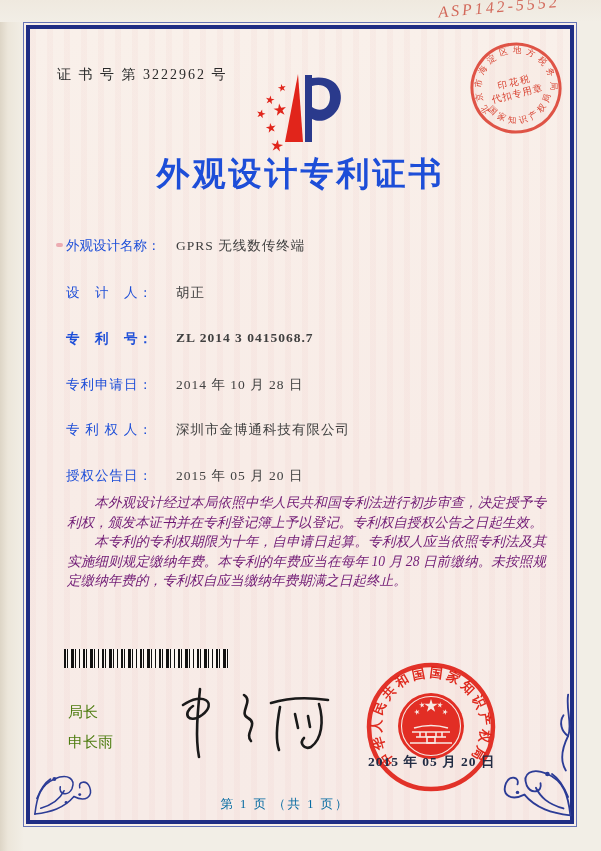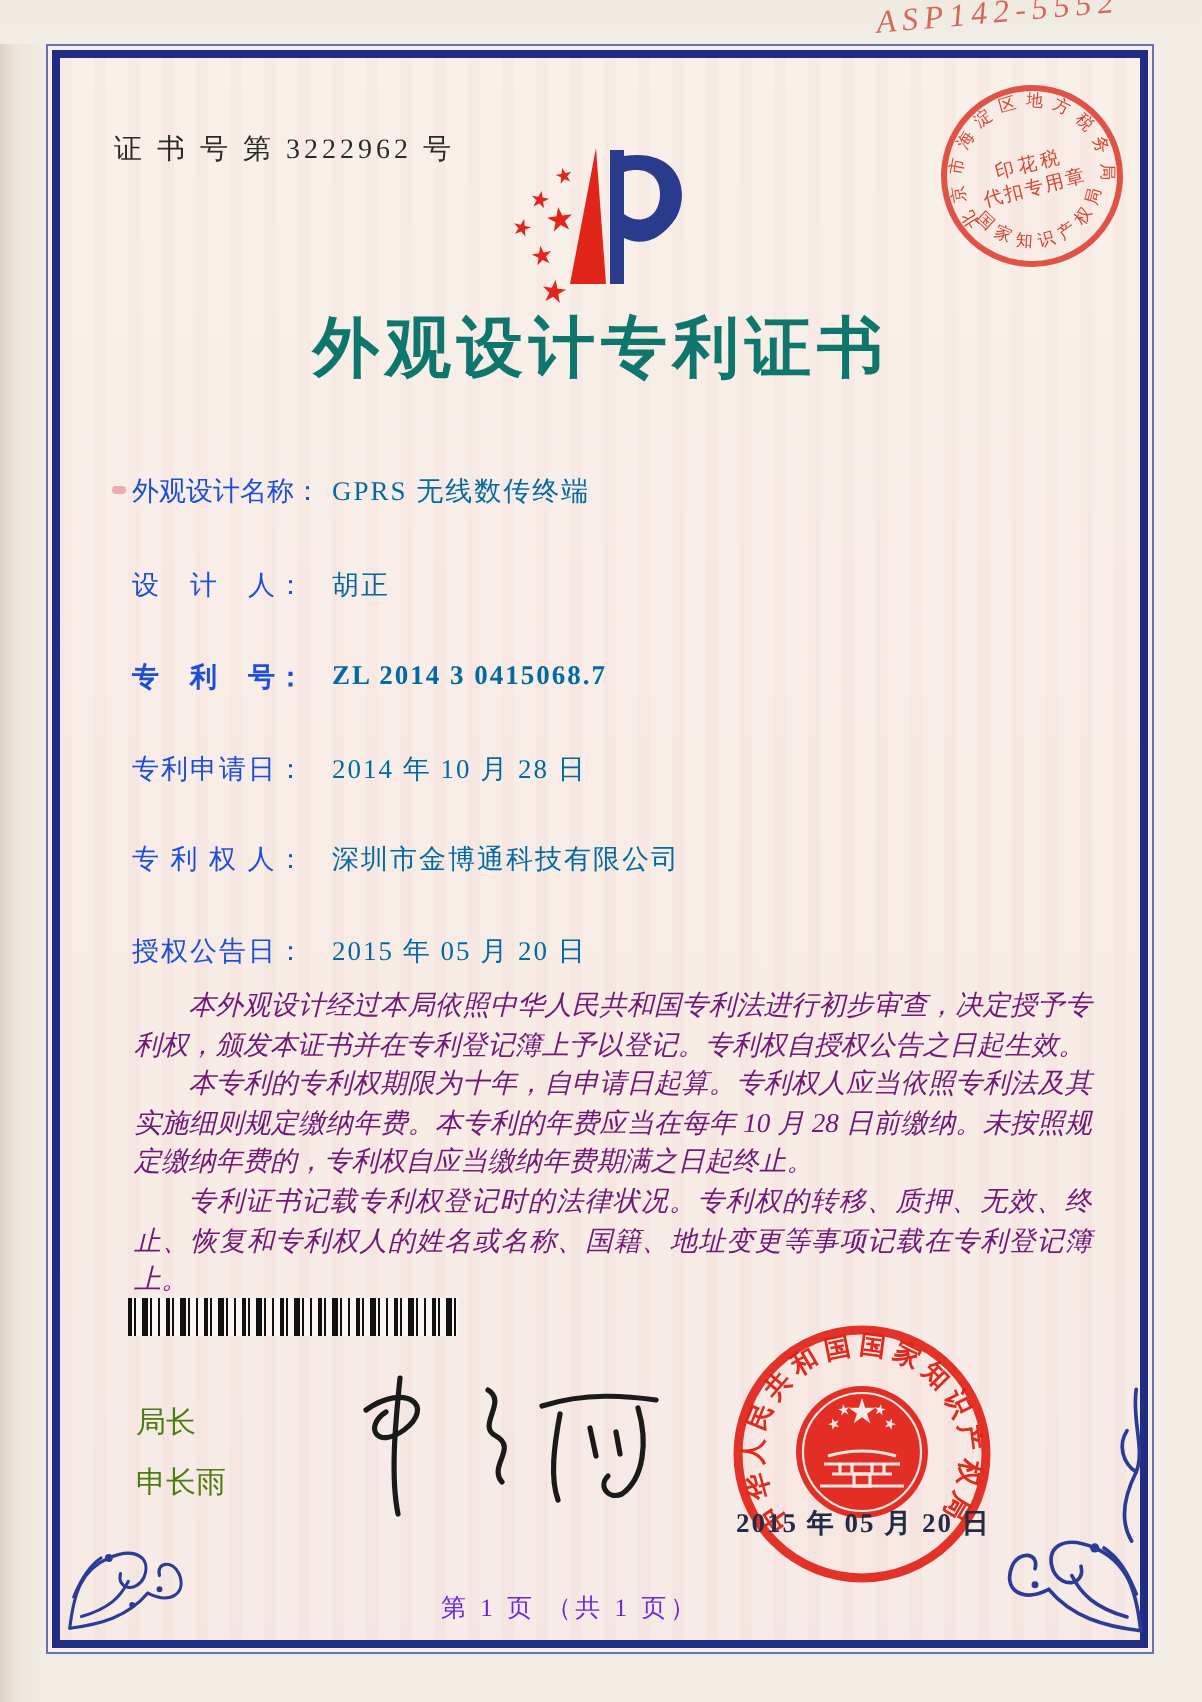--- a/index.html
+++ b/index.html
@@ -34,29 +34,29 @@
   .content{position:absolute;inset:0;}
 
   .cert-no{
     position:absolute;left:57px;top:66px;
     font-size:14px;letter-spacing:2px;color:#2a2a2a;
   }
   .logo{position:absolute;left:248px;top:56px;}
   .doc-title{
     position:absolute;left:0;width:601px;top:152px;
     text-align:center;font-size:33px;font-weight:700;letter-spacing:3px;
-    color:#0f766e;
+    color:#1d4ed8;
   }
   .field-row{position:absolute;left:66px;font-size:13.5px;white-space:nowrap;}
   .flabel{
     display:inline-block;width:86px;
     text-align:justify;text-align-last:justify;
     color:#1d4ed8;vertical-align:top;
   }
-  .fvalue{margin-left:14px;color:#0369a1;letter-spacing:1px;}
+  .fvalue{margin-left:24px;color:#404040;letter-spacing:1px;}
   .f0{top:237px;} .f1{top:284px;} .f2{top:330px;font-weight:bold;}
   .f3{top:376px;} .f4{top:421px;} .f5{top:467px;}
 
   .body-text{
     position:absolute;left:67px;top:493px;width:479px;
     font-size:13.6px;line-height:19.6px;
     font-style:italic;
     text-align:justify;color:#701a75;
   }
   .body-text p{margin:0;text-indent:2em;}
@@ -84,21 +84,21 @@
     position:absolute;left:466px;top:38px;
     transform:rotate(-14deg);
   }
   .hand-note{
     position:absolute;left:438px;top:-4px;width:170px;
     color:#d2685a;font-size:16px;font-style:italic;letter-spacing:3px;
     transform:rotate(-5deg);font-family:"Liberation Serif",serif;
   }
   .footer{
     position:absolute;left:0;width:570px;top:796px;
-    text-align:center;font-size:12.5px;letter-spacing:2px;color:#6d28d9;
+    text-align:center;font-size:12.5px;letter-spacing:2px;color:#0369a1;
   }
   .flourish{position:absolute;z-index:1;}
   .fl-bl{left:31px;top:740px;}
   .fl-br{right:26px;top:690px;transform:scaleX(-1);}
   .artifact{position:absolute;left:56px;top:243px;width:7px;height:4px;
     background:#e89aa2;border-radius:2px;opacity:.8;}
 </style>
 </head>
 <body>
 
@@ -176,21 +176,20 @@
   <div class="field-row f4">
     <span class="flabel">专 利 权 人：</span><span class="fvalue">深圳市金博通科技有限公司</span>
   </div>
   <div class="field-row f5">
     <span class="flabel">授权公告日：</span><span class="fvalue">2015 年 05 月 20 日</span>
   </div>
 
   <div class="body-text">
     <p>本外观设计经过本局依照中华人民共和国专利法进行初步审查，决定授予专利权，颁发本证书并在专利登记簿上予以登记。专利权自授权公告之日起生效。</p>
     <p>本专利的专利权期限为十年，自申请日起算。专利权人应当依照专利法及其实施细则规定缴纳年费。本专利的年费应当在每年 10 月 28 日前缴纳。未按照规定缴纳年费的，专利权自应当缴纳年费期满之日起终止。</p>
-    <p>专利证书记载专利权登记时的法律状况。专利权的转移、质押、无效、终止、恢复和专利权人的姓名或名称、国籍、地址变更等事项记载在专利登记簿上。</p>
   </div>
 
   <div class="barcode"></div>
 
   <div class="signer">
     <div>局长</div>
     <div>申长雨</div>
   </div>
 
   <svg class="signature-svg" width="180" height="80" viewBox="0 0 180 80">

